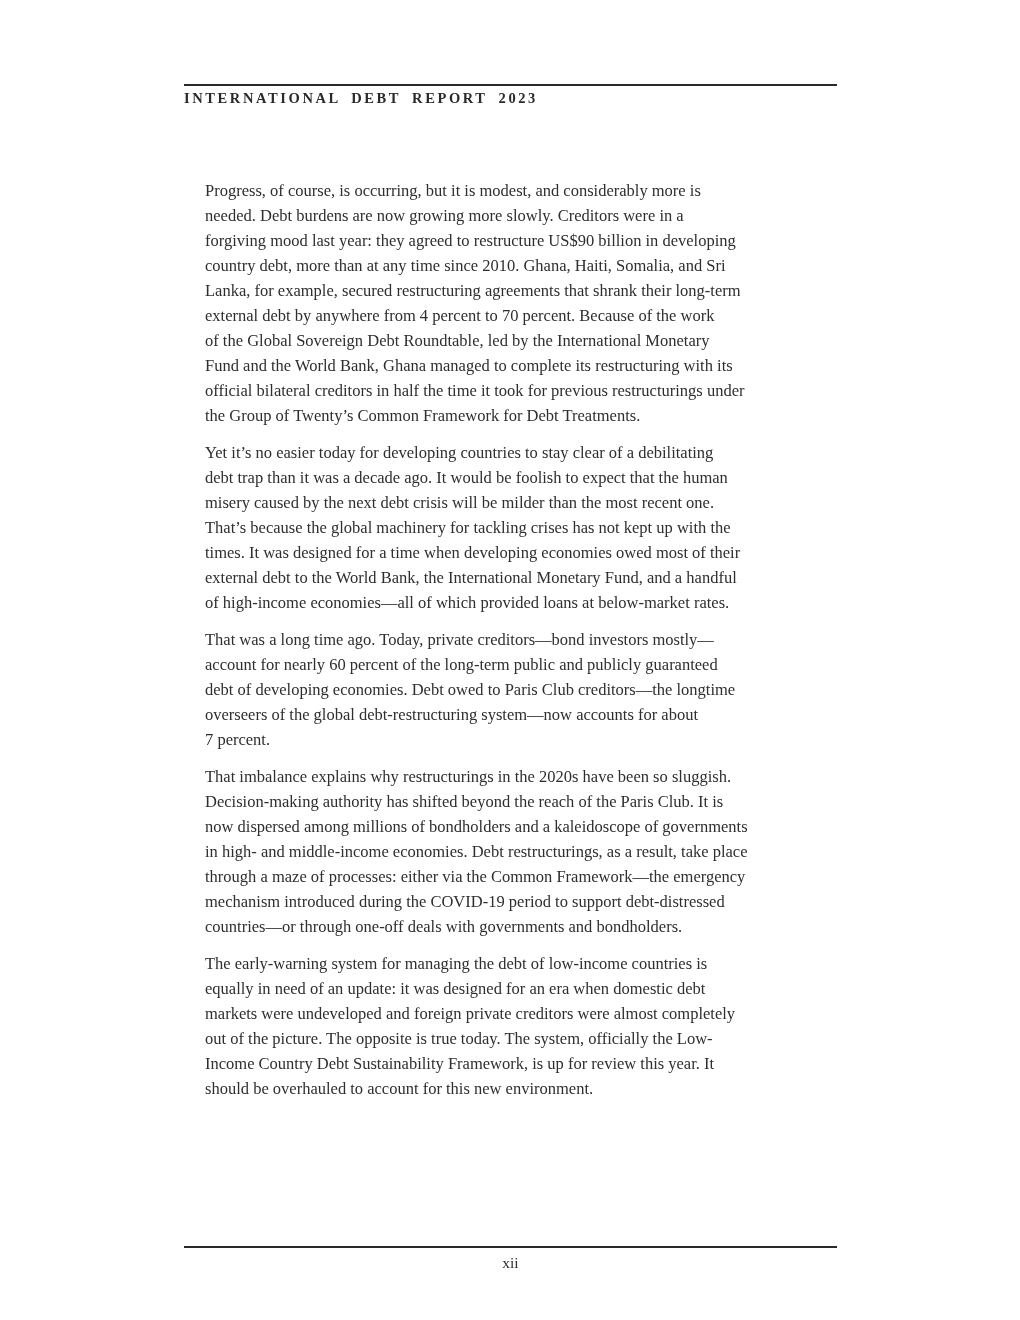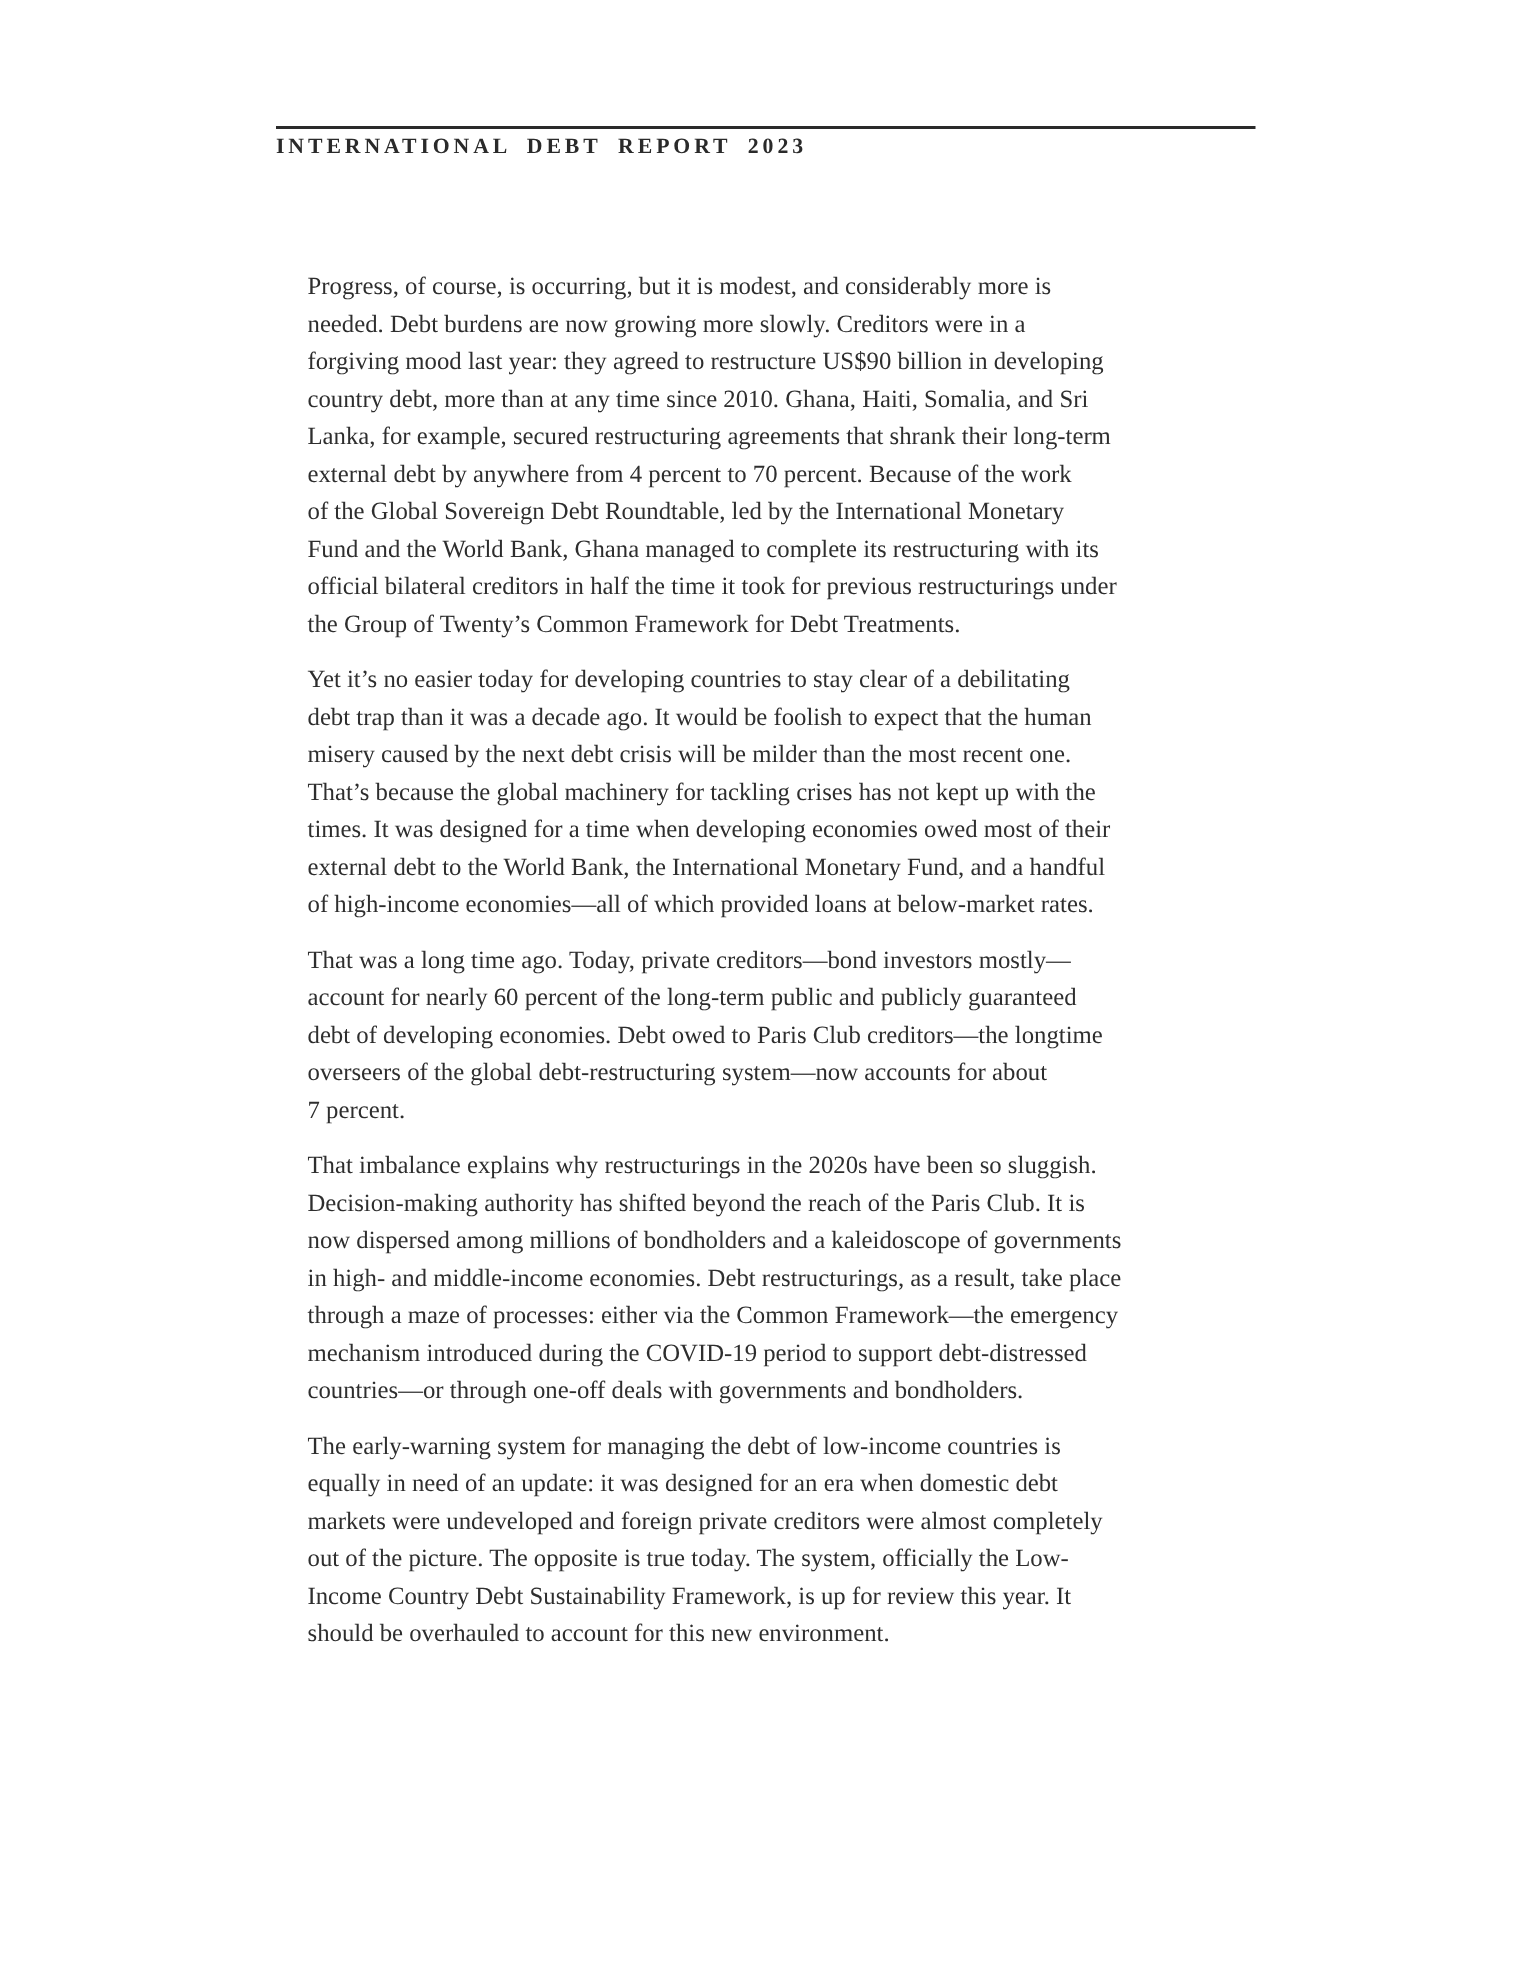--- a/index.html
+++ b/index.html
@@ -110,14 +110,18 @@
 mechanism introduced during the COVID-19 period to support debt-distressed
 countries—or through one-off deals with governments and bondholders.</p>
     <p>The early-warning system for managing the debt of low-income countries is
 equally in need of an update: it was designed for an era when domestic debt
 markets were undeveloped and foreign private creditors were almost completely
 out of the picture. The opposite is true today. The system, officially the Low-
 Income Country Debt Sustainability Framework, is up for review this year. It
 should be overhauled to account for this new environment.</p>
   </div>
 
+  <div class="running-footer">
+    <div class="footer-rule"></div>
+    <p class="page-number">xii</p>
+  </div>
 
 </div>
 
 </body></html>

